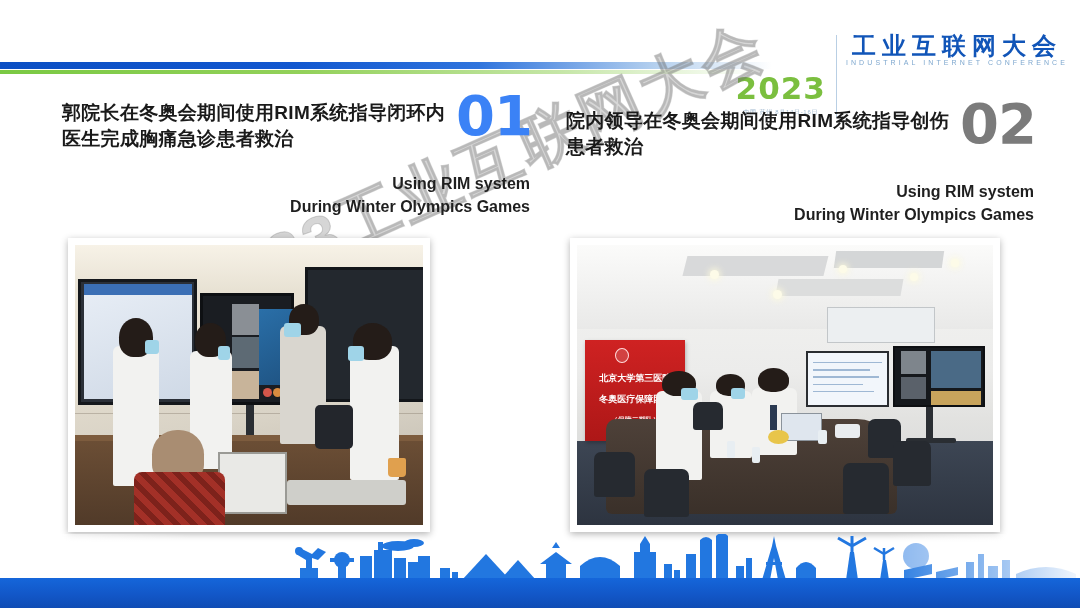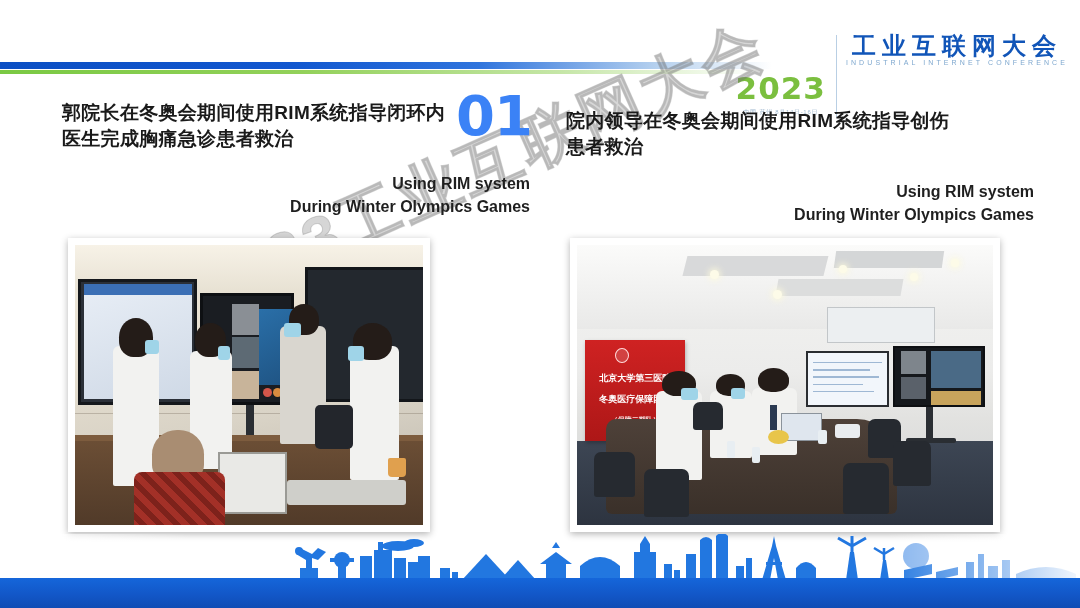--- a/index.html
+++ b/index.html
@@ -221,20 +221,21 @@
     </div>
     <div class="cap-en">
       <div>Using RIM system</div>
       <div>During Winter Olympics Games</div>
     </div>
   </div>
 
   <div class="cap cap-right">
     <div class="cap-row">
       <div class="cap-text">院内领导在冬奥会期间使用RIM系统指导创伤患者救治</div>
+      <div class="cap-num num-02">02</div>
     </div>
     <div class="cap-en">
       <div>Using RIM system</div>
       <div>During Winter Olympics Games</div>
     </div>
   </div>
 
   <div class="photo photo-left">
     <div class="photo-inner">
       <div class="blk L-wall"></div>

